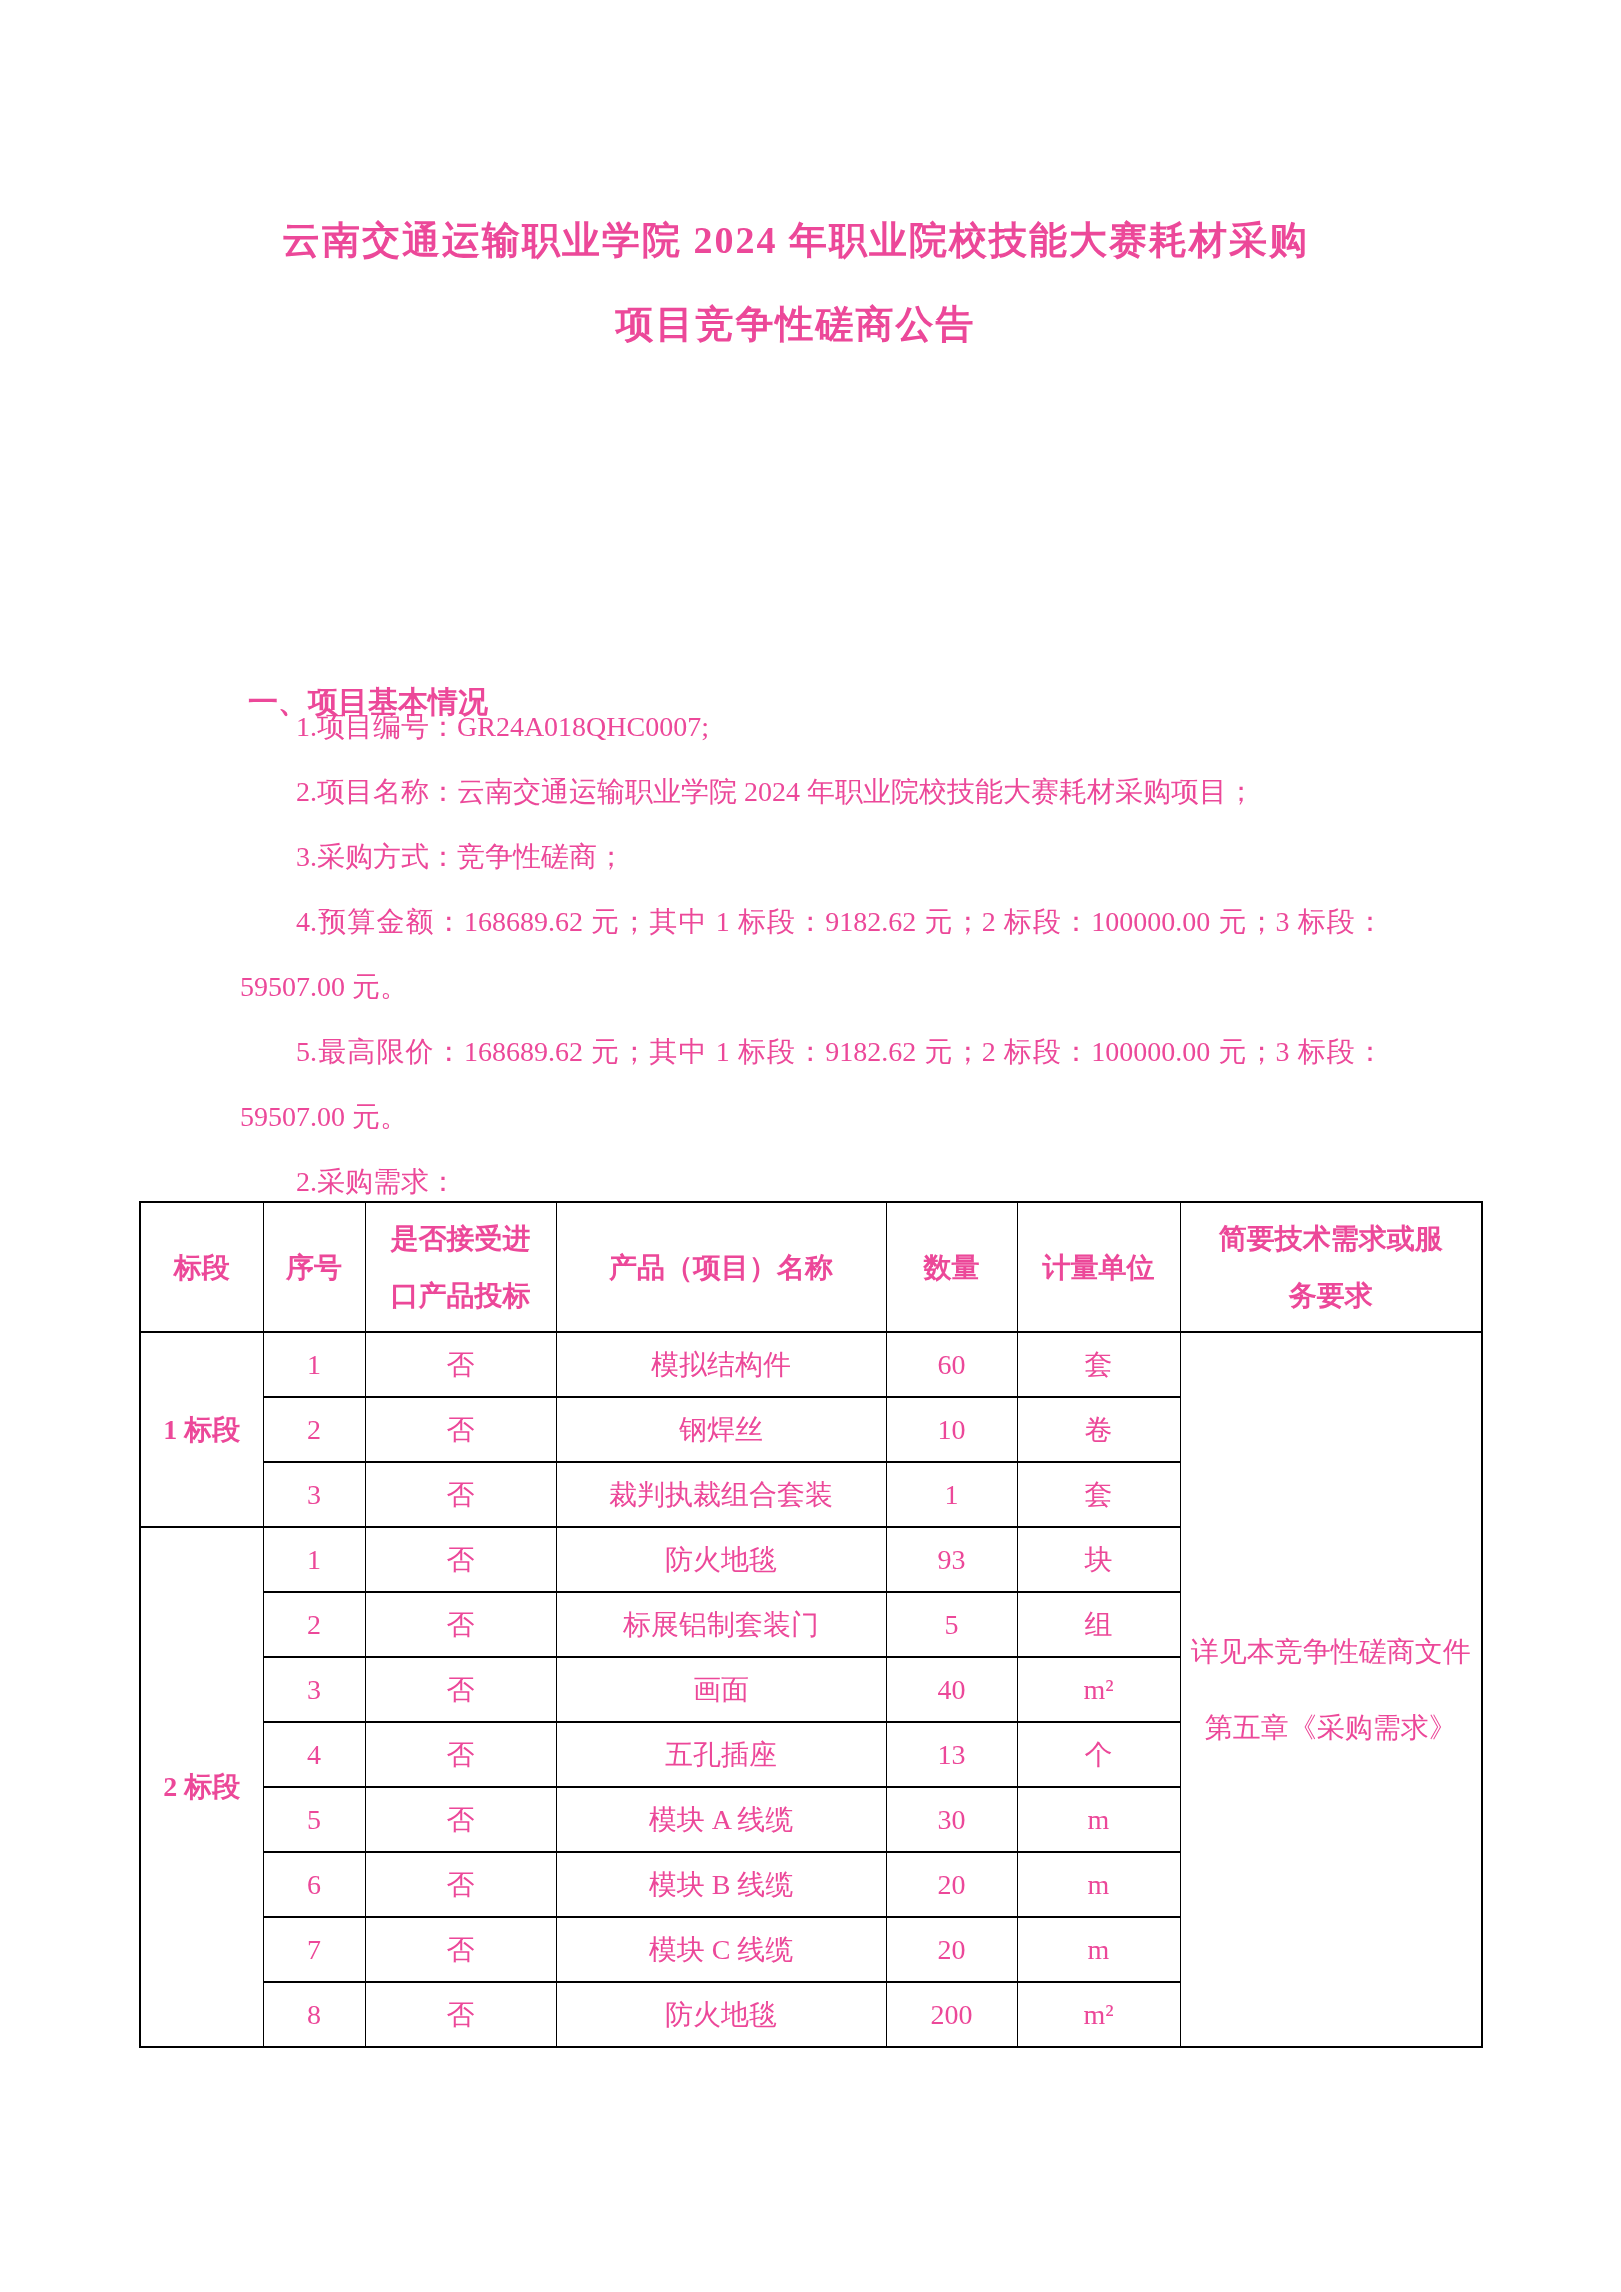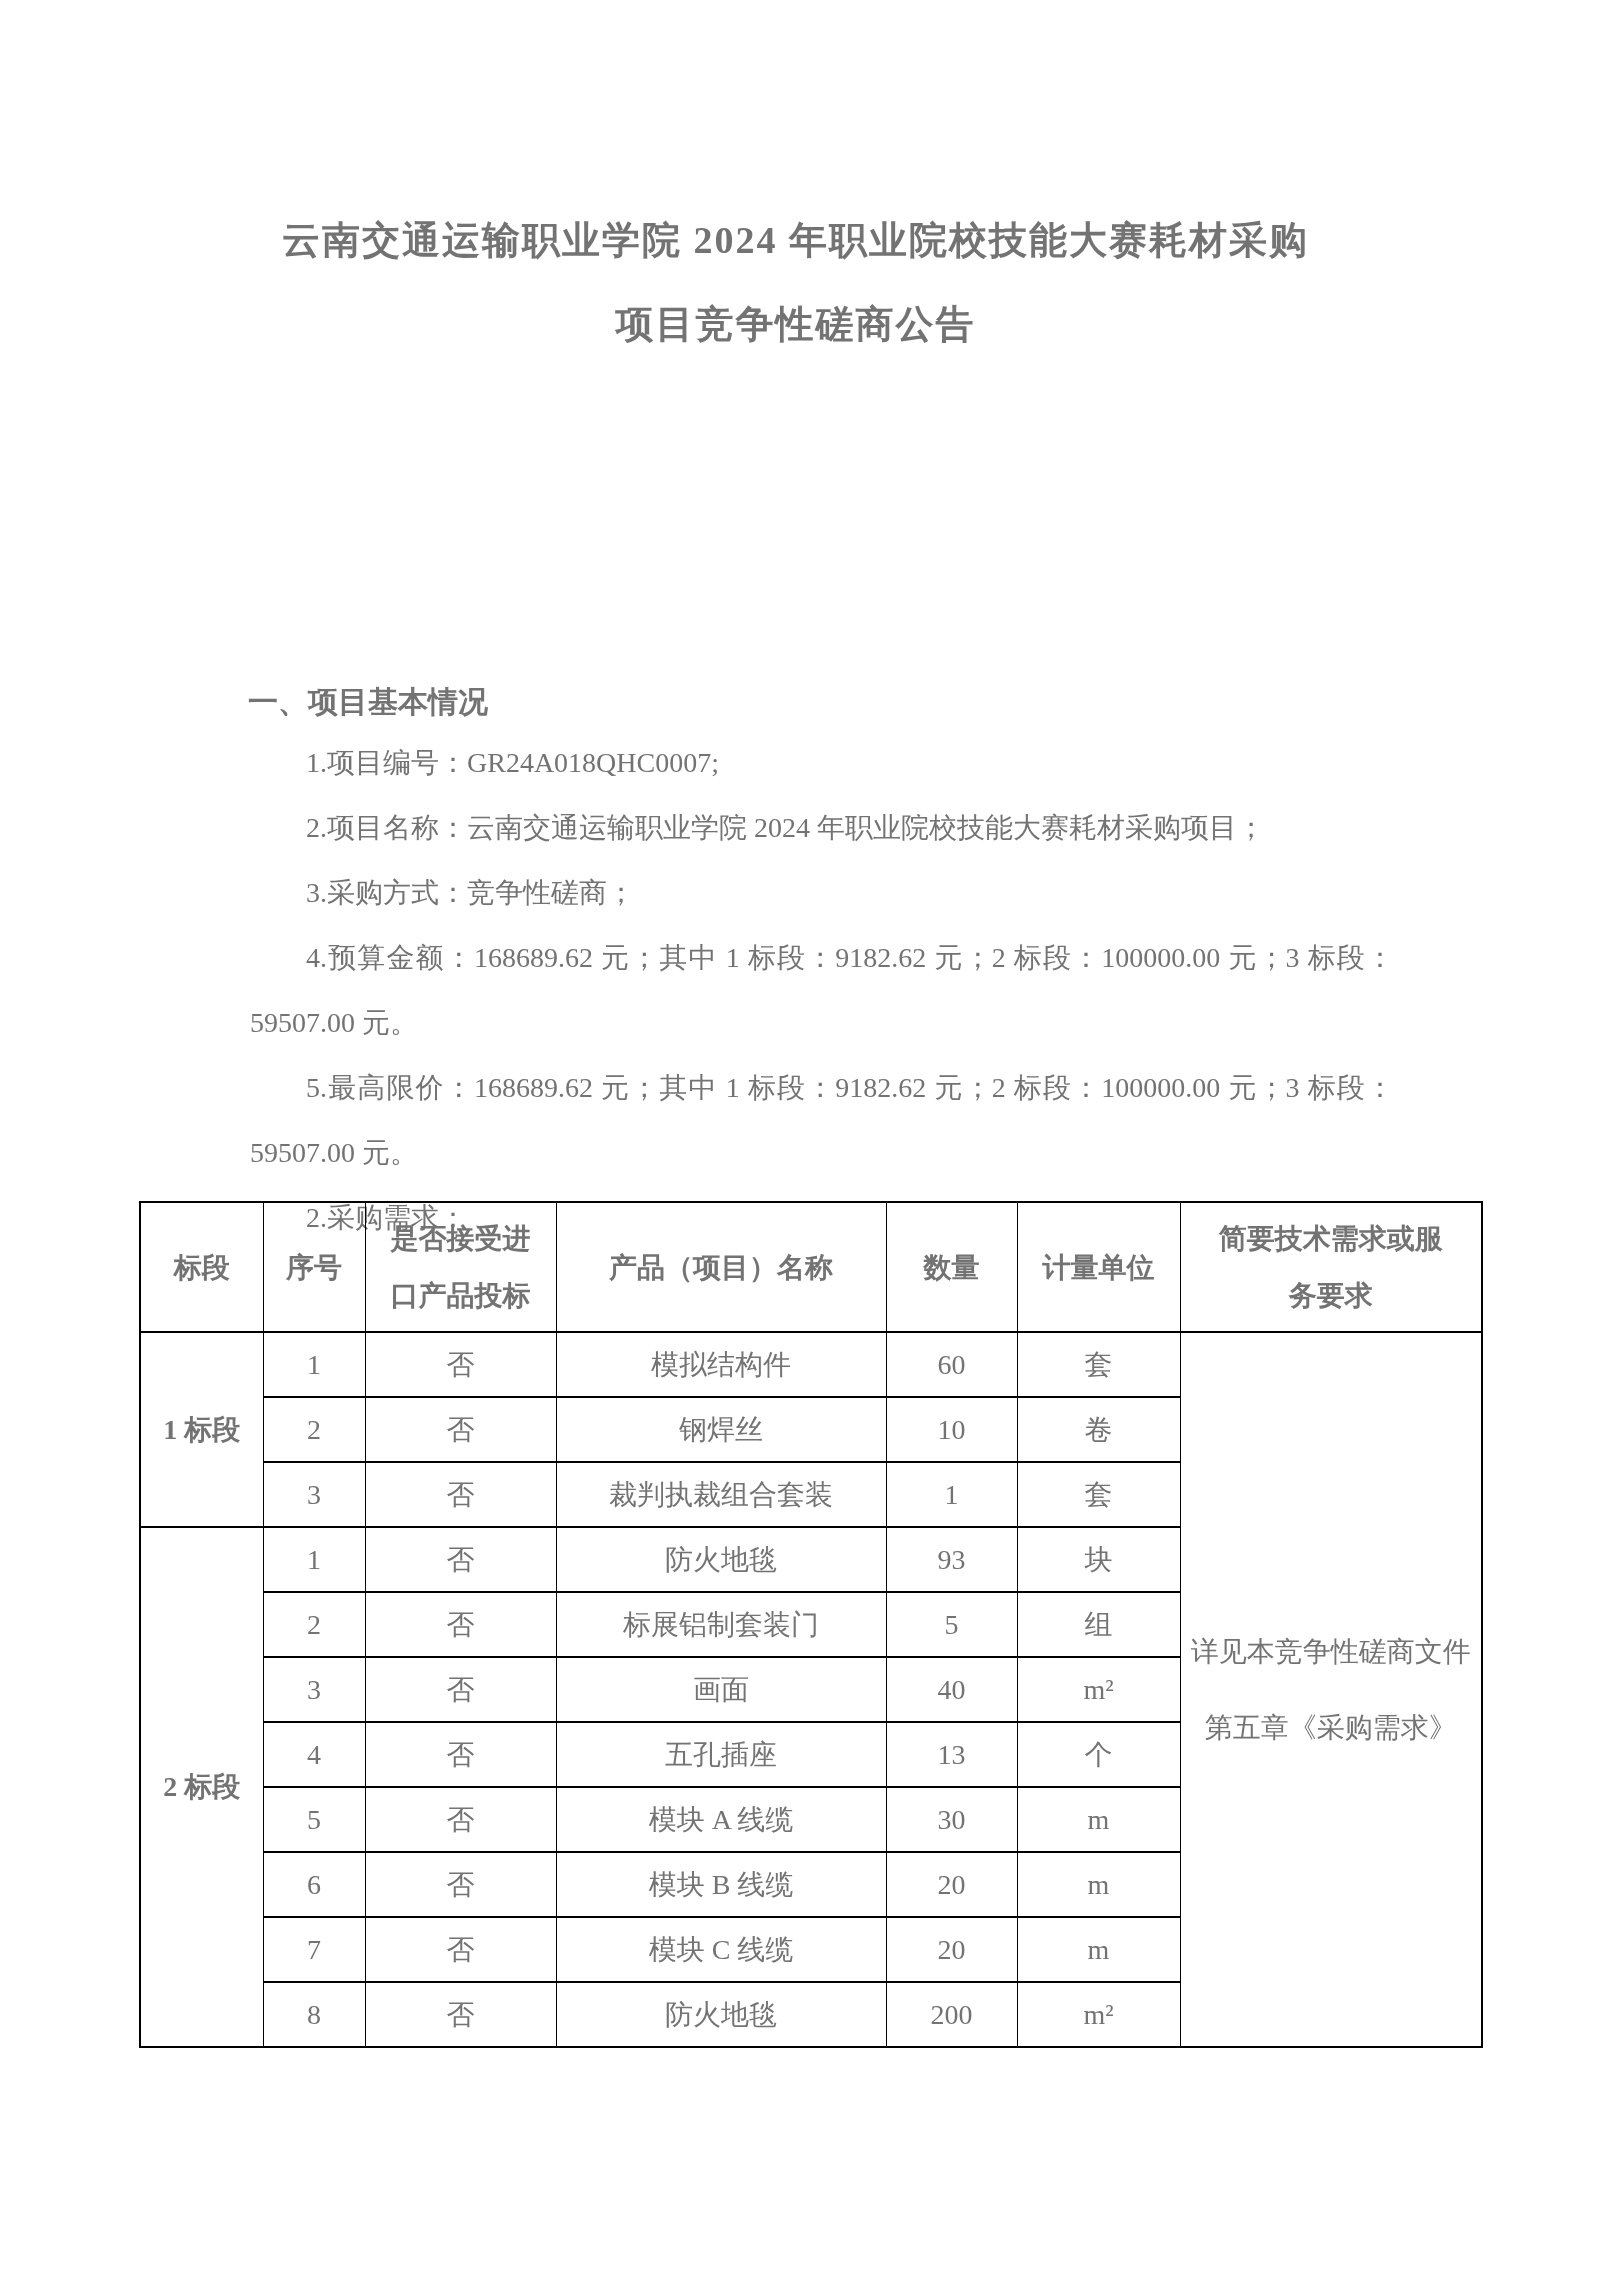--- a/index.html
+++ b/index.html
@@ -1,21 +1,21 @@
 <!DOCTYPE html>
 <html><head>
 <meta charset="utf-8">
 <style>
   html, body { margin: 0; padding: 0; background: #ffffff; }
   .page {
     position: relative;
     width: 1591px;
     height: 2293px;
     background: #ffffff;
-    color: #737373;
+    color: #ec4899;
     font-family: "Liberation Serif", serif;
     overflow: hidden;
   }
 
   .doc-title {
     position: absolute;
     top: 198px;
     left: 0;
     width: 100%;
     text-align: center;
@@ -54,27 +54,26 @@
     top: 639px;
     left: 248px;
     font-size: 30px;
     font-weight: bold;
     line-height: 45px;
     margin-top: 40px;
   }
 
   .item-list {
     position: absolute;
-    top: 730px;
+    top: 694px;
     left: 240px;
     width: 1144px;
     font-size: 28px;
     line-height: 65px;
     text-align: justify;
-    margin-left: 10px;
   }
   .item-list p { margin: 0; text-indent: 2em; }
 
   table.purchase-table {
     position: absolute;
     top: 1201px;
     left: 139px;
     width: 1342px;
     border-collapse: collapse;
     table-layout: fixed;

